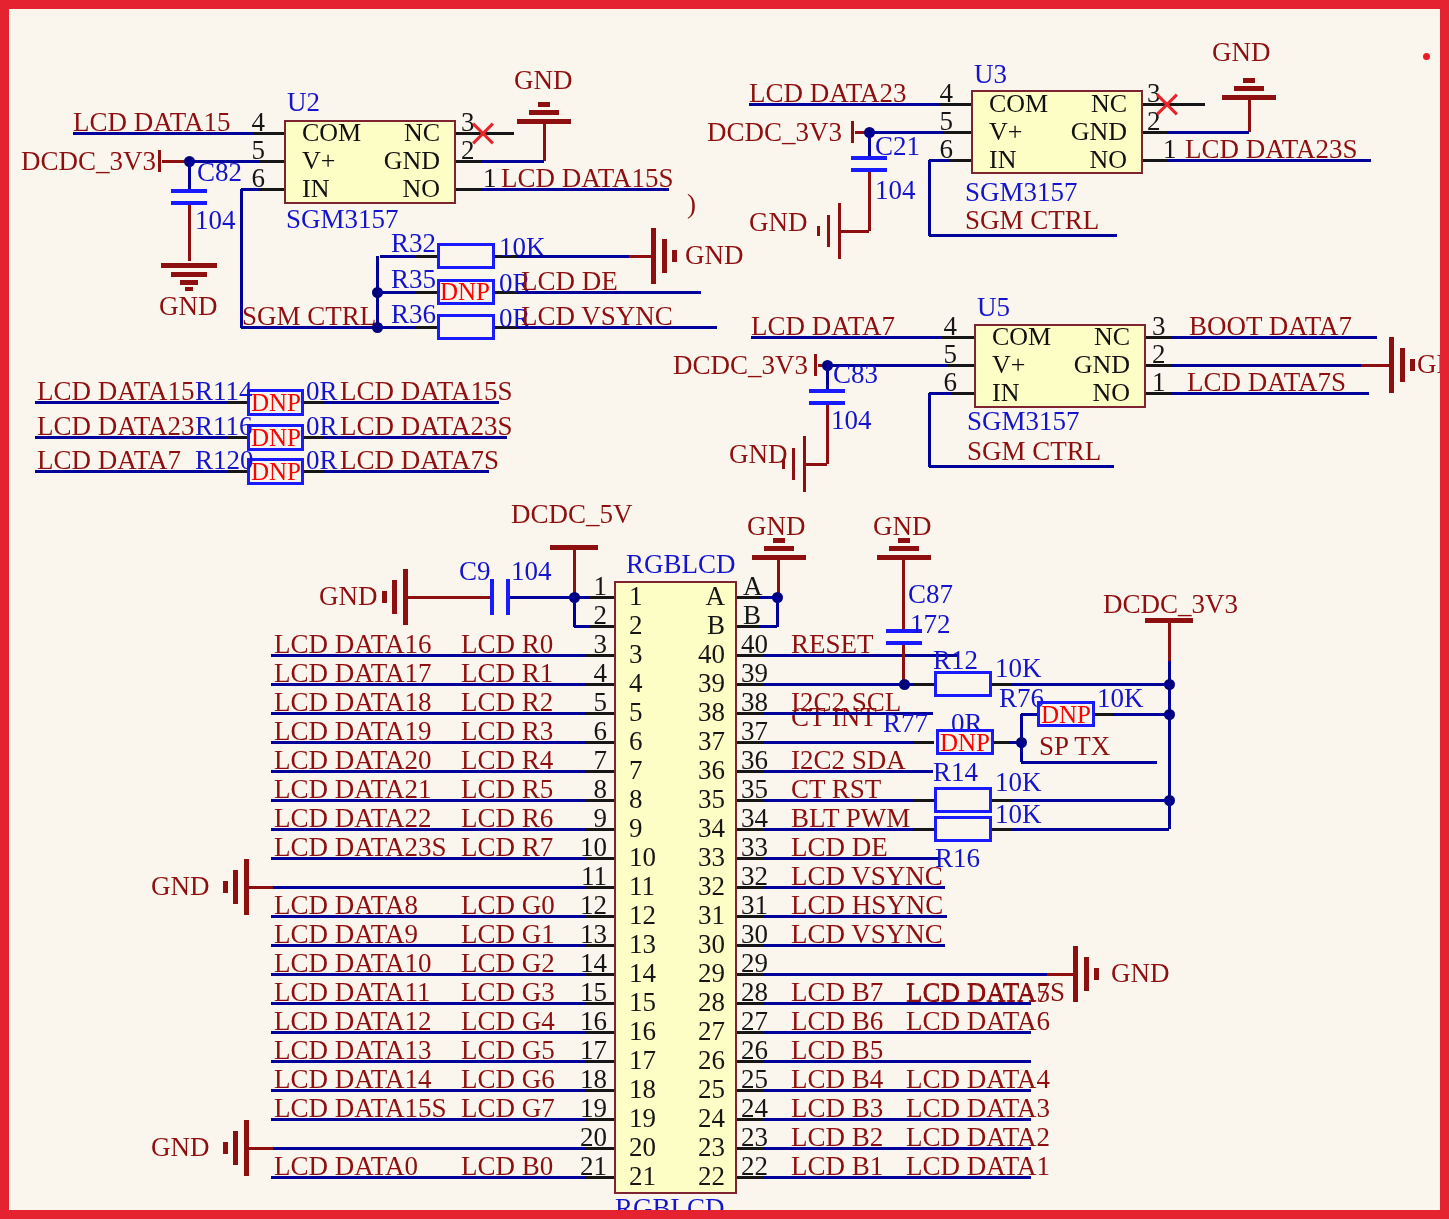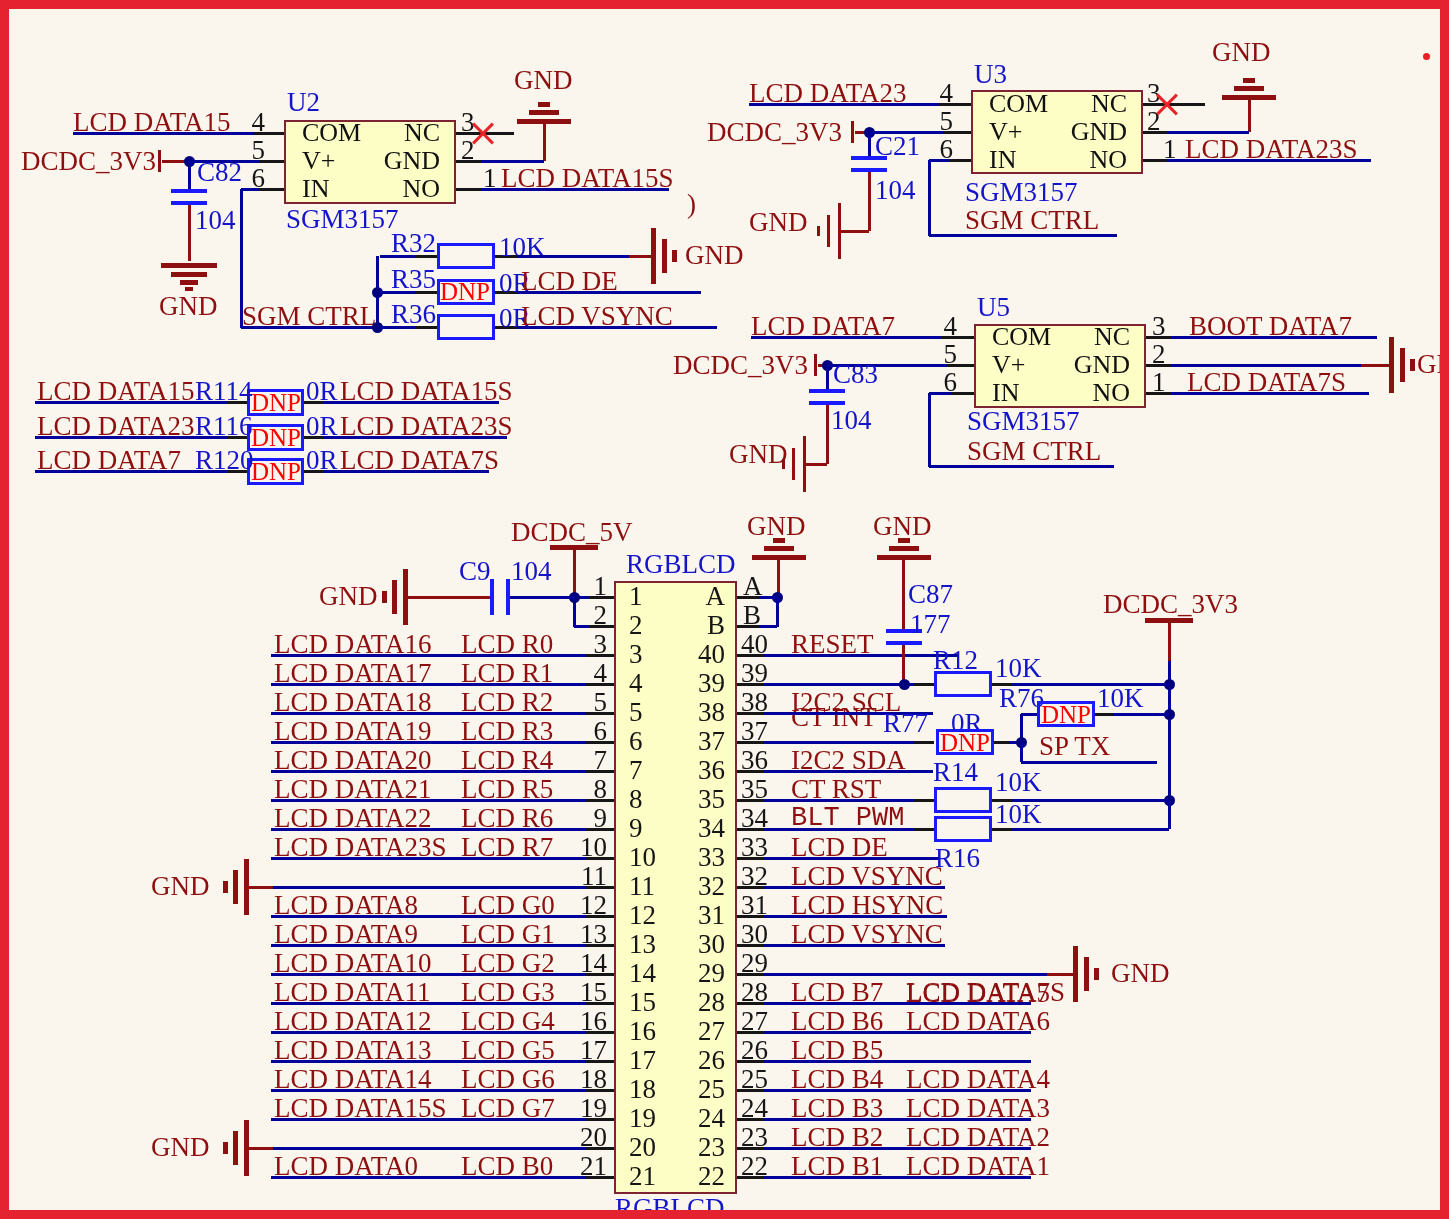--- a/index.html
+++ b/index.html
@@ -380,21 +380,21 @@
     <div class="net" style="left: 782px; top: 738px;">I2C2 SDA</div>
     <div class="abs" style="left: 728px; top: 790px; width: 27px; height: 3px; background: rgb(22, 22, 22);"></div>
     <div class="abs" style="left: 755px; top: 790px; width: 150px; height: 3px; background: rgb(0, 0, 154);"></div>
     <div class="abs" style="left: 905px; top: 790px; width: 20px; height: 3px; background: rgb(22, 22, 22);"></div>
     <div class="pnum" style="left: 732px; top: 767px;">35</div>
     <div class="net" style="left: 782px; top: 767px;">CT RST</div>
     <div class="abs" style="left: 728px; top: 819px; width: 27px; height: 3px; background: rgb(22, 22, 22);"></div>
     <div class="abs" style="left: 755px; top: 819px; width: 150px; height: 3px; background: rgb(0, 0, 154);"></div>
     <div class="abs" style="left: 905px; top: 819px; width: 20px; height: 3px; background: rgb(22, 22, 22);"></div>
     <div class="pnum" style="left: 732px; top: 796px;">34</div>
-    <div class="net" style="left: 782px; top: 796px; font-family: Liberation Mono, monospace;">BLT PWM</div>
+    <div class="net" style="left: 782px; top: 796px;">BLT PWM</div>
     <div class="abs" style="left: 728px; top: 848px; width: 27px; height: 3px; background: rgb(22, 22, 22);"></div>
     <div class="abs" style="left: 755px; top: 848px; width: 175px; height: 3px; background: rgb(0, 0, 154);"></div>
     <div class="pnum" style="left: 732px; top: 825px;">33</div>
     <div class="net" style="left: 782px; top: 825px;">LCD DE</div>
     <div class="abs" style="left: 728px; top: 877px; width: 27px; height: 3px; background: rgb(22, 22, 22);"></div>
     <div class="abs" style="left: 755px; top: 877px; width: 181px; height: 3px; background: rgb(0, 0, 154);"></div>
     <div class="pnum" style="left: 732px; top: 854px;">32</div>
     <div class="net" style="left: 782px; top: 854px;">LCD VSYNC</div>
     <div class="abs" style="left: 728px; top: 906px; width: 27px; height: 3px; background: rgb(22, 22, 22);"></div>
     <div class="abs" style="left: 755px; top: 906px; width: 183px; height: 3px; background: rgb(0, 0, 154);"></div>
@@ -482,21 +482,21 @@
     <div class="pnum" style="left: 664px; top: 893px; width: 52px; text-align: right;">31</div>
     <div class="pnum" style="left: 664px; top: 922px; width: 52px; text-align: right;">30</div>
     <div class="pnum" style="left: 664px; top: 951px; width: 52px; text-align: right;">29</div>
     <div class="pnum" style="left: 664px; top: 980px; width: 52px; text-align: right;">28</div>
     <div class="pnum" style="left: 664px; top: 1009px; width: 52px; text-align: right;">27</div>
     <div class="pnum" style="left: 664px; top: 1038px; width: 52px; text-align: right;">26</div>
     <div class="pnum" style="left: 664px; top: 1067px; width: 52px; text-align: right;">25</div>
     <div class="pnum" style="left: 664px; top: 1096px; width: 52px; text-align: right;">24</div>
     <div class="pnum" style="left: 664px; top: 1125px; width: 52px; text-align: right;">23</div>
     <div class="pnum" style="left: 664px; top: 1154px; width: 52px; text-align: right;">22</div>
-    <div class="net" style="left: 502px; top: 510px; font-family: Liberation Serif, serif;">DCDC_5V</div>
+    <div class="net" style="left: 502px; top: 492px; font-family: Liberation Serif, serif;">DCDC_5V</div>
     <div class="mbar" style="left: 541px; top: 536px; width: 48px; height: 5px;"></div>
     <div class="abs" style="left: 564px; top: 541px; width: 3px; height: 47px; background: rgb(142, 15, 15);"></div>
     <div class="jdot" style="left: 560px; top: 583px;"></div>
     <div class="abs" style="left: 564px; top: 588px; width: 3px; height: 30px; background: rgb(0, 0, 154);"></div>
     <div class="net" style="left: 310px; top: 574px;">GND</div>
     <div class="mbar" style="left: 394px; top: 560px; width: 5px; height: 56px;"></div>
     <div class="mbar" style="left: 383px; top: 571px; width: 5px; height: 34px;"></div>
     <div class="mbar" style="left: 373px; top: 582px; width: 5px; height: 12px;"></div>
     <div class="abs" style="left: 397px; top: 587px; width: 84px; height: 3px; background: rgb(142, 15, 15);"></div>
     <div class="plate" style="left: 481px; top: 570px; width: 4px; height: 36px;"></div>
@@ -520,21 +520,21 @@
     <div class="net" style="left: 864px; top: 504px;">GND</div>
     <div class="mbar" style="left: 868px; top: 546px; width: 54px; height: 5px;"></div>
     <div class="mbar" style="left: 880px; top: 537px; width: 30px; height: 5px;"></div>
     <div class="mbar" style="left: 889px; top: 529px; width: 12px; height: 5px;"></div>
     <div class="abs" style="left: 893px; top: 551px; width: 3px; height: 69px; background: rgb(142, 15, 15);"></div>
     <div class="plate" style="left: 877px; top: 620px; width: 36px; height: 4px;"></div>
     <div class="plate" style="left: 877px; top: 632px; width: 36px; height: 4px;"></div>
     <div class="abs" style="left: 893px; top: 636px; width: 3px; height: 39px; background: rgb(142, 15, 15);"></div>
     <div class="jdot" style="left: 890px; top: 670px;"></div>
     <div class="des" style="left: 899px; top: 572px;">C87</div>
-    <div class="des" style="left: 901px; top: 602px;">177</div>
+    <div class="des" style="left: 901px; top: 602px;">172</div>
     <div class="net" style="left: 1094px; top: 582px;">DCDC_3V3</div>
     <div class="mbar" style="left: 1136px; top: 609px; width: 48px; height: 5px;"></div>
     <div class="abs" style="left: 1159px; top: 614px; width: 3px; height: 38px; background: rgb(142, 15, 15);"></div>
     <div class="abs" style="left: 1159px; top: 652px; width: 3px; height: 139px; background: rgb(0, 0, 154);"></div>
     <div class="jdot" style="left: 1155px; top: 670px;"></div>
     <div class="jdot" style="left: 1155px; top: 700px;"></div>
     <div class="jdot" style="left: 1155px; top: 786px;"></div>
     <div class="des" style="left: 924px; top: 638px;">R12</div>
     <div class="res" style="left: 925px; top: 662px; width: 52px; height: 20px;"></div>
     <div class="des" style="left: 986px; top: 646px;">10K</div>

